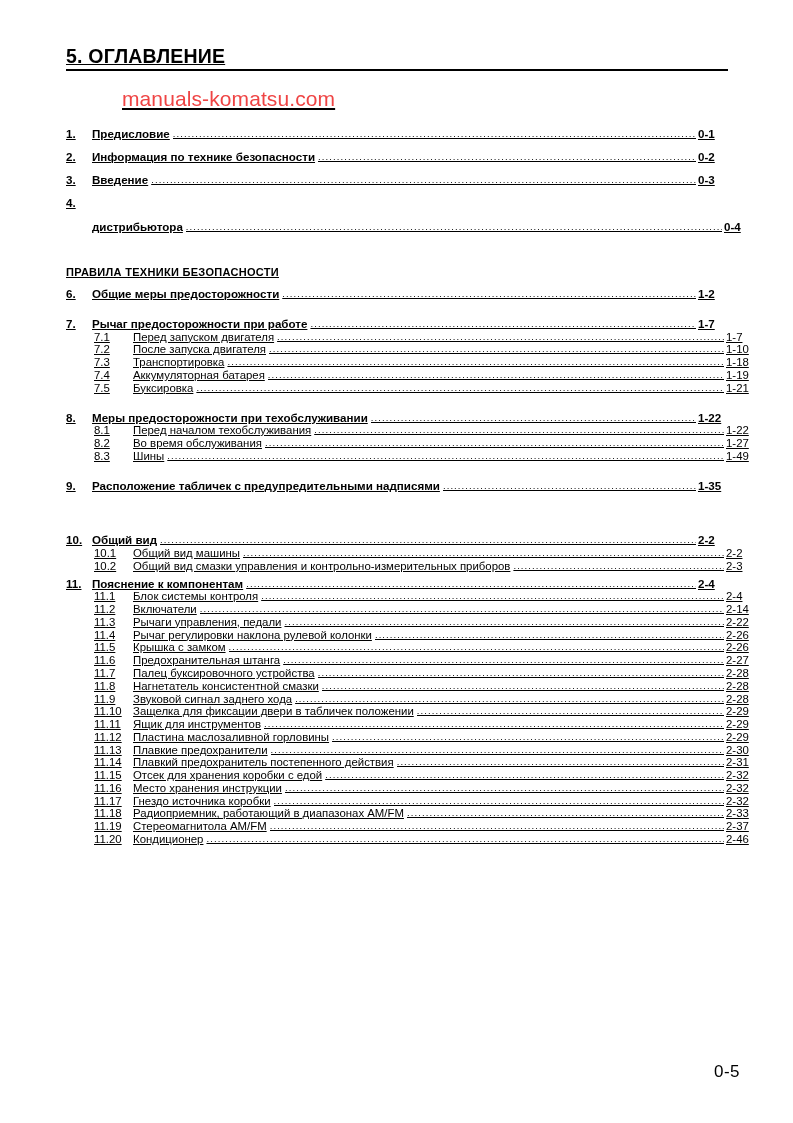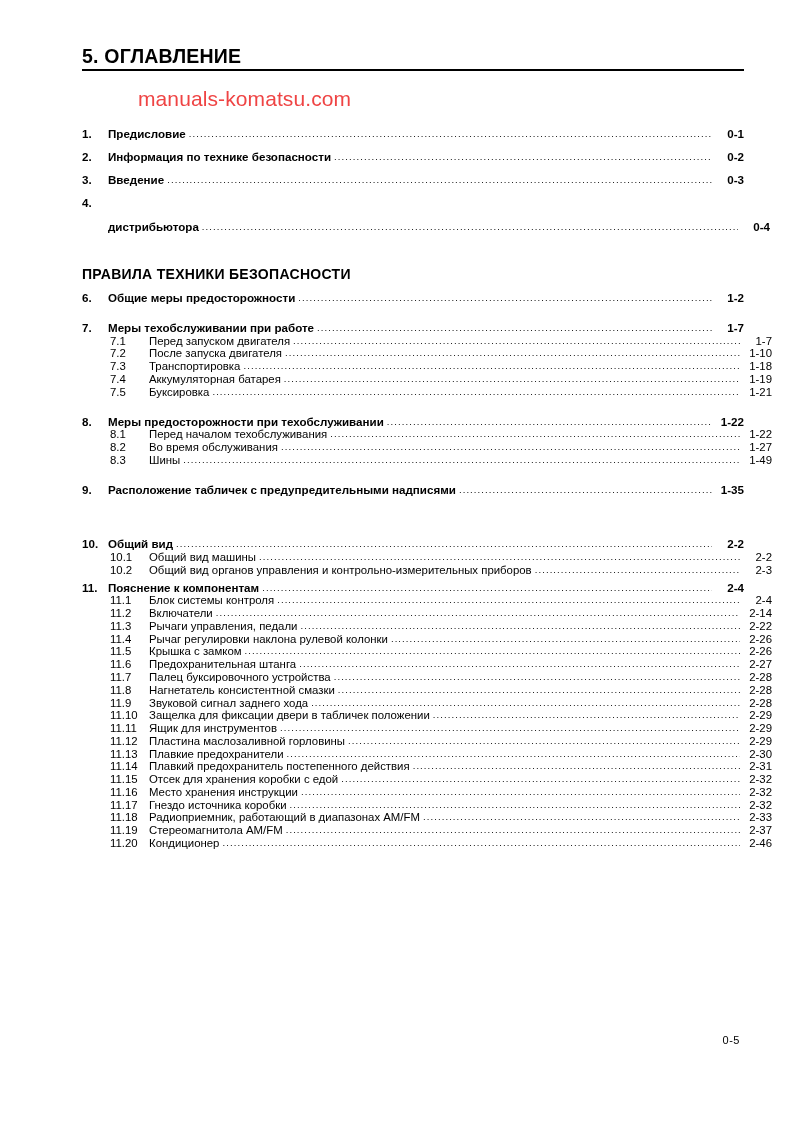--- a/index.html
+++ b/index.html
@@ -15,23 +15,24 @@
   .page {
     position: relative;
     width: 793px;
     height: 1123px;
     background: #ffffff;
     overflow: hidden;
     box-sizing: border-box;
   }
   .content {
     position: absolute;
-    left: 82px;
+    left: 66px;
     top: 46px;
     width: 662px;
+    text-decoration: underline;
   }
 
   
   .doc-title {
     font-size: 19.5px;
     font-weight: bold;
     letter-spacing: 0.2px;
     line-height: 1.05;
     margin: 0;
     white-space: nowrap;
@@ -46,21 +47,21 @@
     margin: 16px 0 0 56px;
     font-size: 21px;
     font-weight: normal;
     color: #ef4444;
     letter-spacing: 0.1px;
     white-space: nowrap;
   }
 
   
   .section-heading {
-    font-size: 14px;
+    font-size: 11px;
     font-weight: bold;
     letter-spacing: 0.3px;
     white-space: nowrap;
   }
 
   
   .toc-row {
     display: flex;
     align-items: baseline;
     width: 100%;
@@ -79,21 +80,20 @@
     white-space: nowrap;
     margin: 0 2px 0 3px;
     letter-spacing: 1.1px;
     font-size: 9.5px;
     position: relative;
     top: -1px;
   }
   .toc-page {
     flex: 0 0 auto;
     white-space: nowrap;
-    text-align: right;
   }
 
   
   .lvl1 {
     font-size: 11.6px;
     font-weight: bold;
     line-height: 1.1;
   }
   .lvl1 .toc-num  { width: 26px; }
   .lvl1 .toc-page { min-width: 30px; }
@@ -123,24 +123,24 @@
   
   .gap-xs { height: 5px; }
   .gap-s  { height: 10px; }
   .gap-m  { height: 17px; }
   .gap-xl { height: 32px; }
 
   
   .folio {
     position: absolute;
     left: 0;
-    top: 1034px;
+    top: 1062px;
     width: 740px;
     text-align: right;
-    font-size: 11px;
+    font-size: 17px;
     letter-spacing: 0.5px;
   }
 </style>
 </head>
 <body>
 
 <div class="page">
 
   <div class="content">
 
@@ -203,21 +203,21 @@
         <span class="toc-num">6.</span>
         <span class="toc-label">Общие меры предосторожности</span>
         <span class="toc-dots">......................................................................................................................................................................................</span>
         <span class="toc-page">1-2</span>
       </div>
 
       <div class="gap-m"></div>
 
       <div class="toc-row lvl1">
         <span class="toc-num">7.</span>
-        <span class="toc-label">Меры техобслуживании при работе</span>
+        <span class="toc-label">Рычаг предосторожности при работе</span>
         <span class="toc-dots">......................................................................................................................................................................................</span>
         <span class="toc-page">1-7</span>
       </div>
 
       <div class="toc-row lvl2">
         <span class="toc-num">7.1</span>
         <span class="toc-label">Перед запуском двигателя</span>
         <span class="toc-dots">......................................................................................................................................................................................</span>
         <span class="toc-page">1-7</span>
       </div>
@@ -307,21 +307,21 @@
 
       <div class="toc-row lvl2">
         <span class="toc-num">10.1</span>
         <span class="toc-label">Общий вид машины</span>
         <span class="toc-dots">......................................................................................................................................................................................</span>
         <span class="toc-page">2-2</span>
       </div>
 
       <div class="toc-row lvl2">
         <span class="toc-num">10.2</span>
-        <span class="toc-label">Общий вид органов управления и контрольно-измерительных приборов</span>
+        <span class="toc-label">Общий вид смазки управления и контрольно-измерительных приборов</span>
         <span class="toc-dots">......................................................................................................................................................................................</span>
         <span class="toc-page">2-3</span>
       </div>
 
       <div class="gap-xs"></div>
 
       <div class="toc-row lvl1">
         <span class="toc-num">11.</span>
         <span class="toc-label">Пояснение к компонентам</span>
         <span class="toc-dots">......................................................................................................................................................................................</span>

